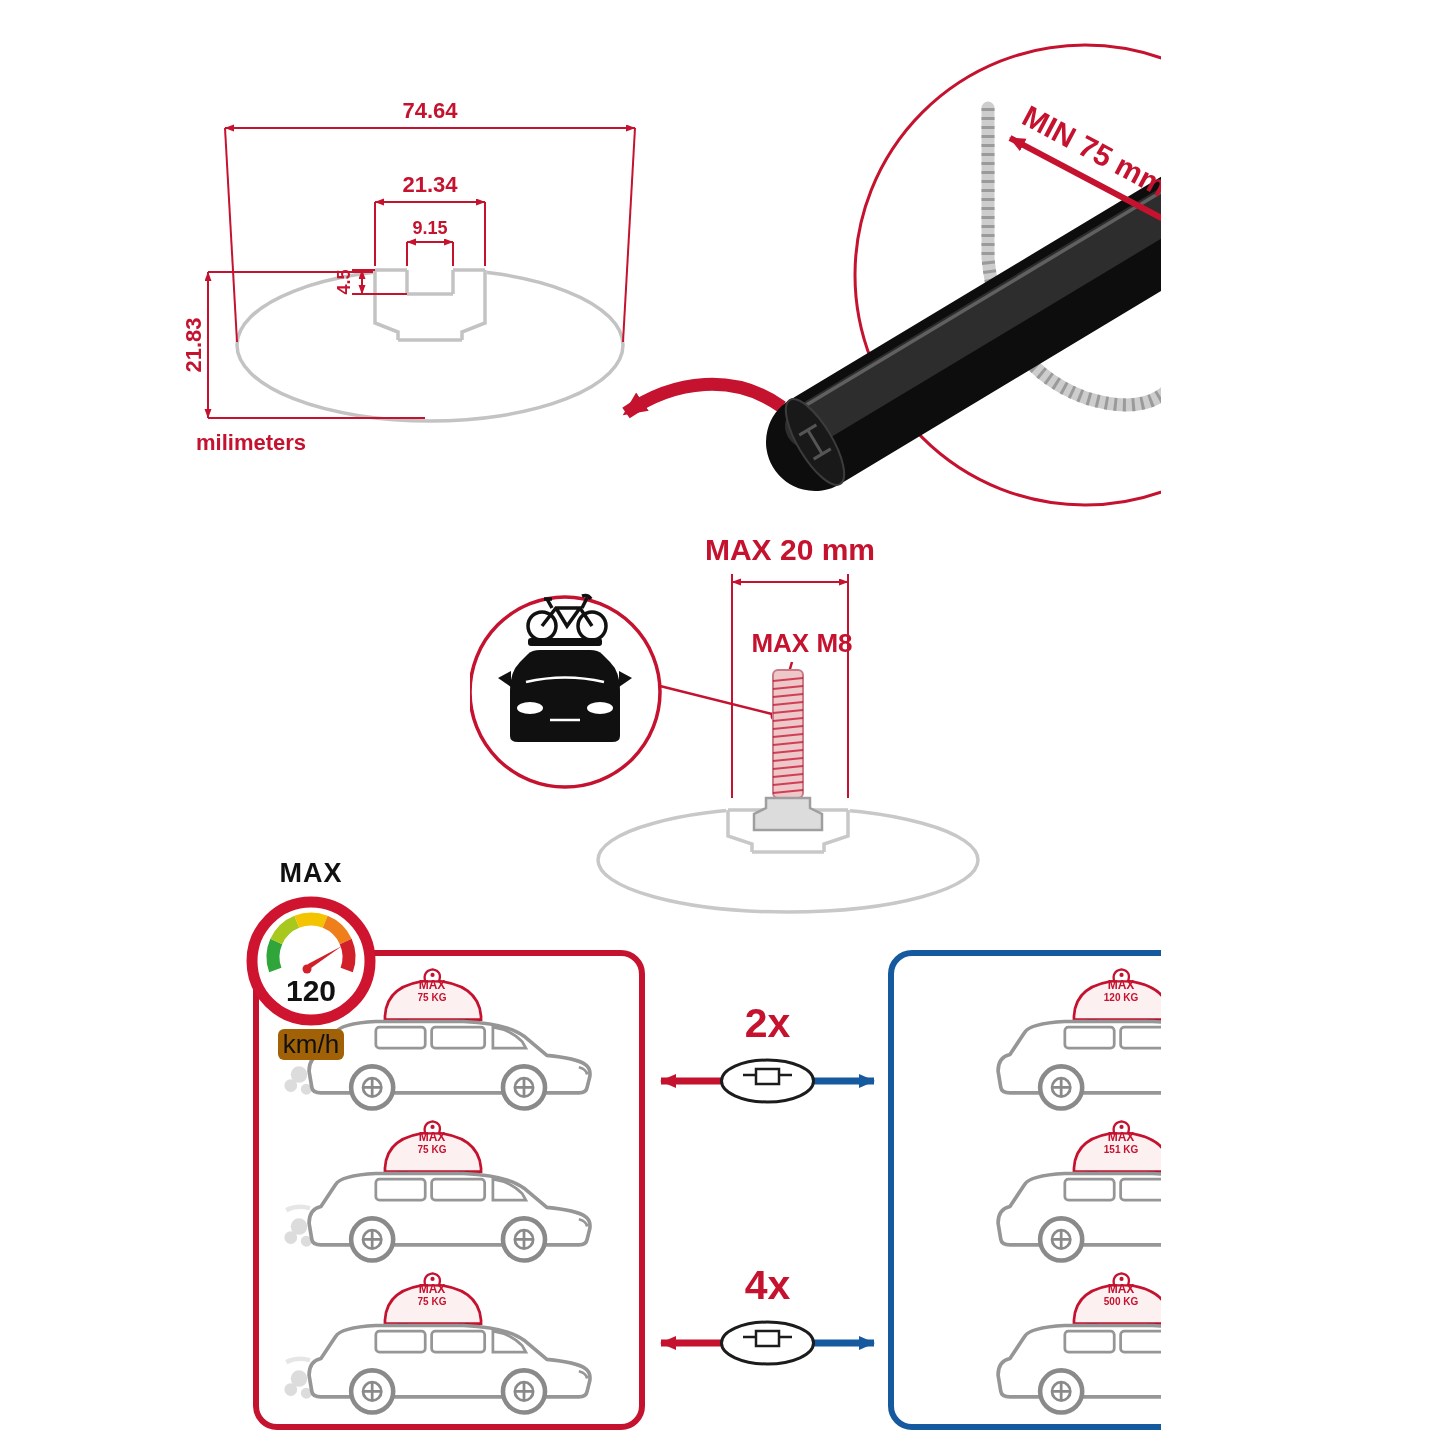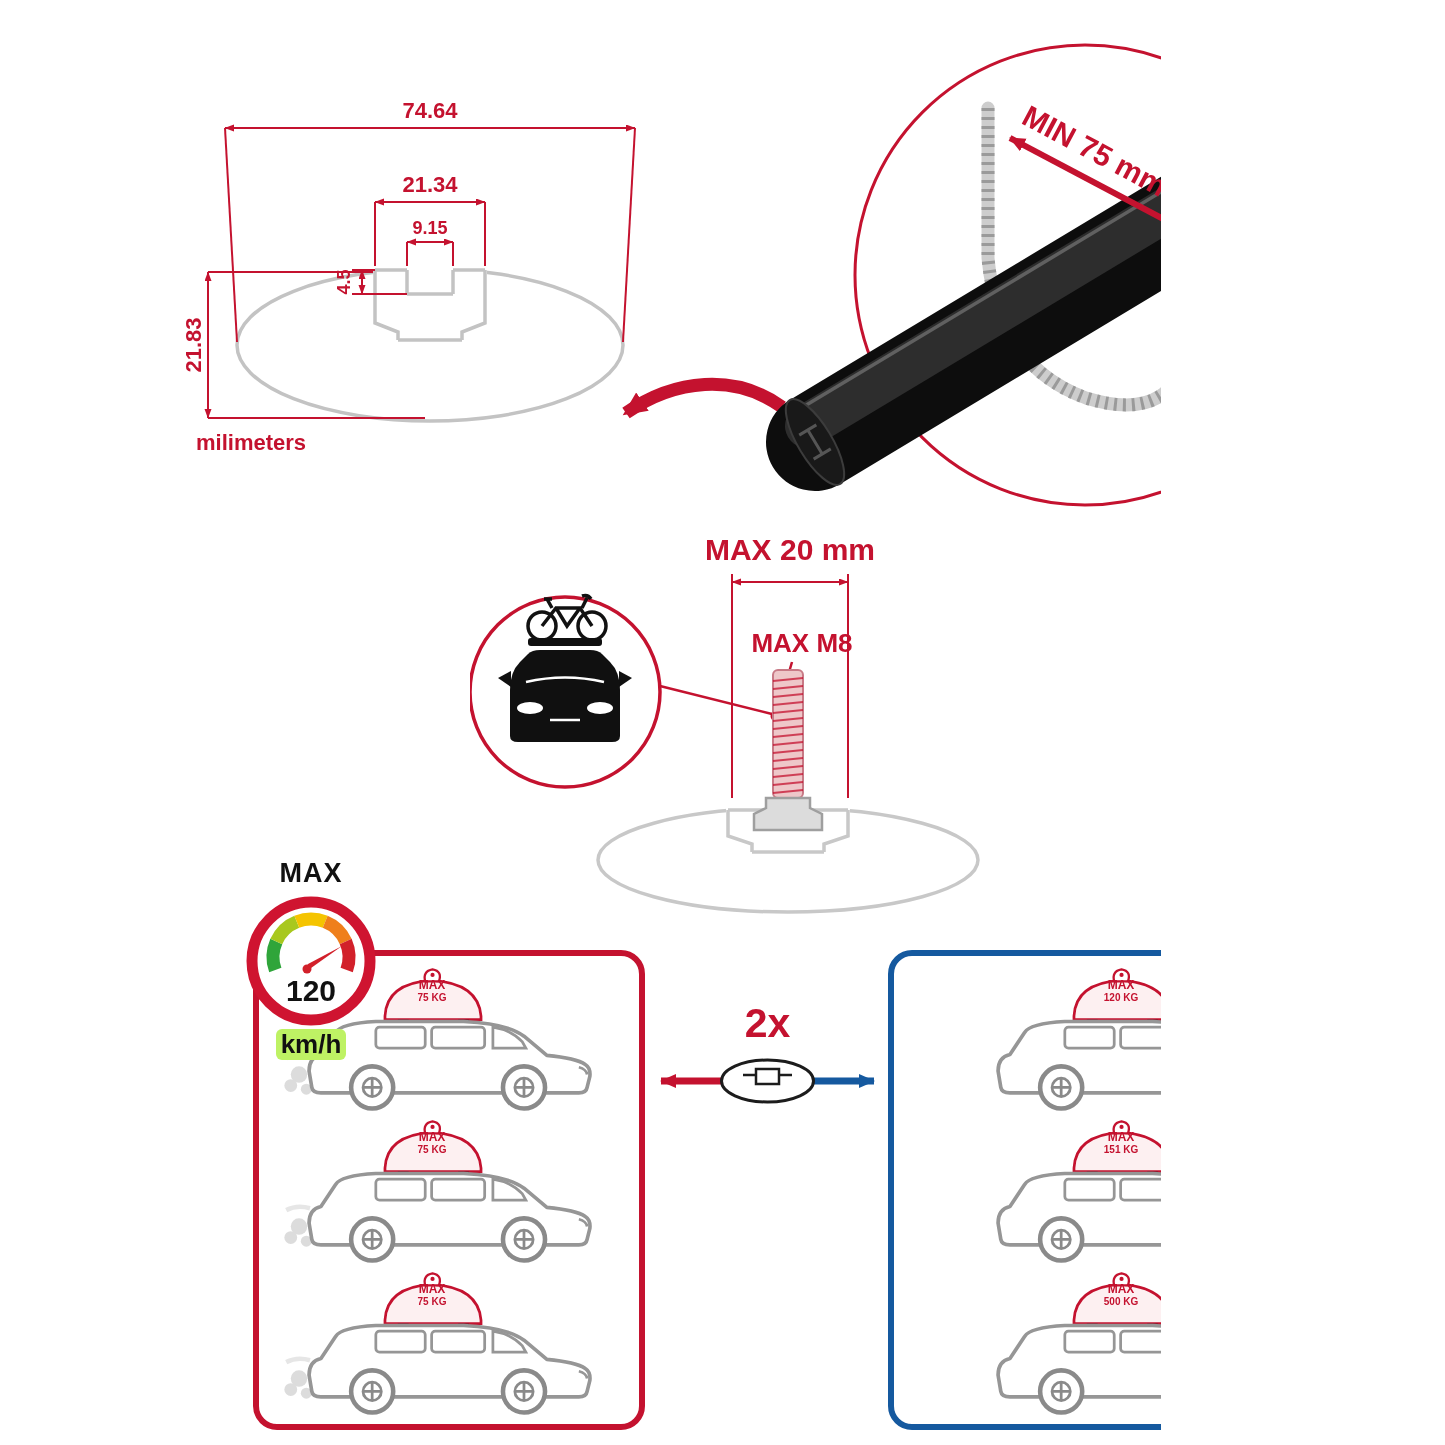--- a/index.html
+++ b/index.html
@@ -9,21 +9,21 @@
   .abs{position:absolute}
   svg text{font-family:"Liberation Sans",sans-serif}
   .dim-text{fill:#c4122f;font-size:22px;font-weight:bold}
   .dim-text.small{font-size:18px}
   .red-big-text{fill:#c4122f;font-size:30px;font-weight:bold}
   .red-mid-text{fill:#c4122f;font-size:26px;font-weight:bold}
 
   
   .speed{position:absolute;left:236px;top:858px;width:150px;text-align:center;z-index:6}
   .speed-max{font-size:27px;font-weight:bold;color:#111;letter-spacing:1px}
-  .speed-unit{font-size:26px;font-weight:bold;color:#111;background:#bef264;display:inline-block;padding:0 5px;border-radius:6px}
+  .speed-unit{font-size:26px;font-weight:normal;color:#111;background:#a16207;display:inline-block;padding:0 5px;border-radius:6px}
 
   
   .panel{position:absolute;top:950px;height:480px;border-radius:24px;background:#fff;display:flex;flex-direction:column;justify-content:space-around;padding:6px 0;z-index:2}
   .panel.red{left:253px;width:392px;border:6px solid #c4122f}
   .panel.blue{left:888px;width:500px;border:6px solid #15599f}
   .car-row{position:relative;height:150px;display:flex;justify-content:center;align-items:center}
   .car-svg{display:block}
   .pod-label{position:absolute;top:16px;left:50%;transform:translateX(calc(-50% - 17px));text-align:center;color:#c4122f;font-weight:bold;line-height:1.12;z-index:3}
   .pod-label .l1{font-size:12px;display:block}
   .pod-label .l2{font-size:10px;display:block}
@@ -285,20 +285,29 @@
 
   <div class="mult m1">
     <div class="xlabel">2x</div>
     <svg width="245" height="64" viewBox="0 0 245 64">
       <line x1="100" y1="32" x2="16" y2="32" stroke="#c4122f" stroke-width="7" marker-end="url(#m-tri-red)"></line>
       <line x1="145" y1="32" x2="229" y2="32" stroke="#15599f" stroke-width="7" marker-end="url(#m-tri-blue)"></line>
       <ellipse cx="122.5" cy="32" rx="46" ry="21" fill="#ffffff" stroke="#1c1c1c" stroke-width="3"></ellipse>
       <path d="M 98 26 H 111 V 20 H 134 V 26 H 147 M 111 26 V 35 H 134 V 26" fill="none" stroke="#1c1c1c" stroke-width="2.5"></path>
     </svg>
   </div>
+  <div class="mult m3">
+    <div class="xlabel">4x</div>
+    <svg width="245" height="64" viewBox="0 0 245 64">
+      <line x1="100" y1="32" x2="16" y2="32" stroke="#c4122f" stroke-width="7" marker-end="url(#m-tri-red)"></line>
+      <line x1="145" y1="32" x2="229" y2="32" stroke="#15599f" stroke-width="7" marker-end="url(#m-tri-blue)"></line>
+      <ellipse cx="122.5" cy="32" rx="46" ry="21" fill="#ffffff" stroke="#1c1c1c" stroke-width="3"></ellipse>
+      <path d="M 98 26 H 111 V 20 H 134 V 26 H 147 M 111 26 V 35 H 134 V 26" fill="none" stroke="#1c1c1c" stroke-width="2.5"></path>
+    </svg>
+  </div>
 
   <div class="panel blue">
     <div class="car-row">
       <svg class="car-svg" width="330" height="150" viewBox="0 0 360 164">
         <use href="#car-base"></use>
       </svg>
       <div class="pod-label">
         <span class="l1">MAX</span>
         <span class="l2">120 KG</span>
       </div>

